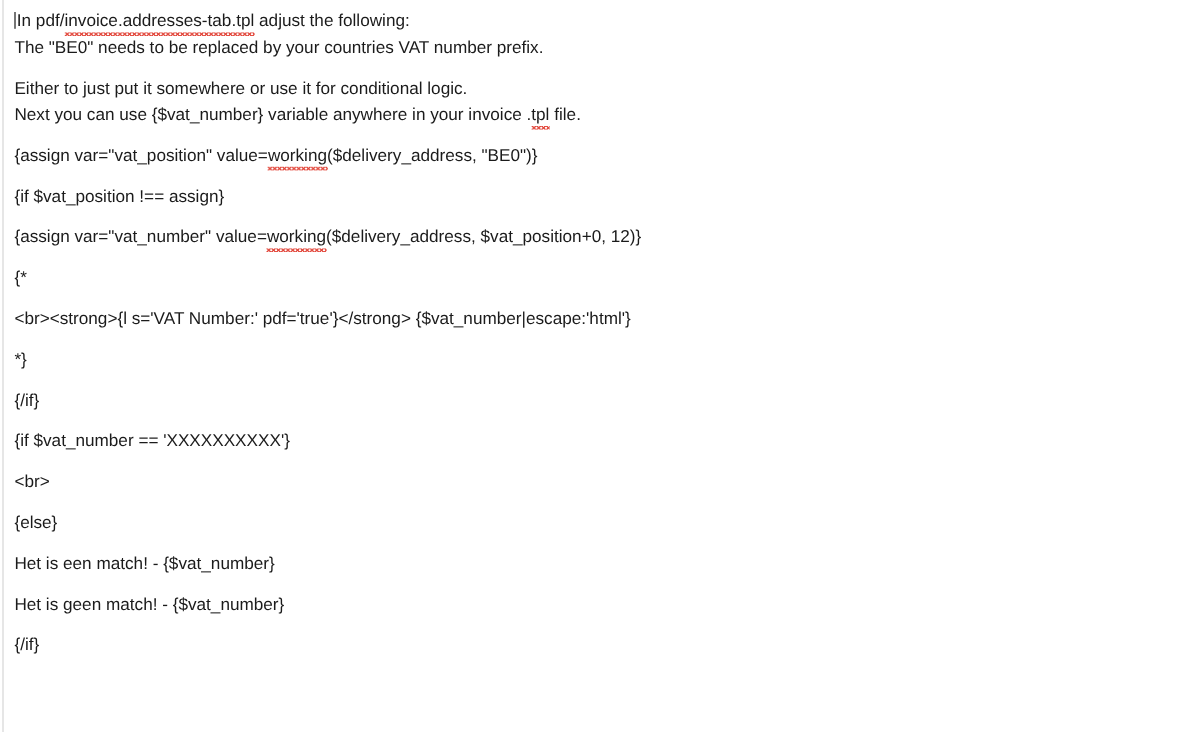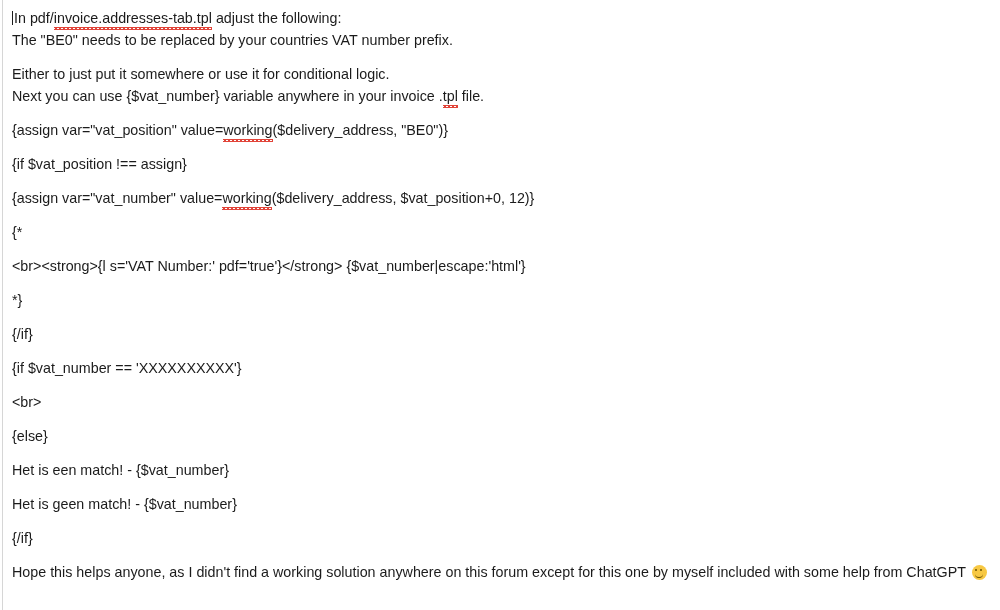--- a/index.html
+++ b/index.html
@@ -117,15 +117,14 @@
       <div class="block para"><span class="line"><span>{*</span></span></div>
       <div class="block para"><span class="line"><span>&lt;br&gt;&lt;strong&gt;{l s='VAT Number:' pdf='true'}&lt;/strong&gt; {$vat_number|escape:'html'}</span></span></div>
       <div class="block para"><span class="line"><span>*}</span></span></div>
       <div class="block para"><span class="line"><span>{/if}</span></span></div>
       <div class="block para"><span class="line"><span>{if $vat_number == 'XXXXXXXXXX'}</span></span></div>
       <div class="block para"><span class="line"><span>&lt;br&gt;</span></span></div>
       <div class="block para"><span class="line"><span>{else}</span></span></div>
       <div class="block para"><span class="line"><span>Het is een match! - {$vat_number}</span></span></div>
       <div class="block para"><span class="line"><span>Het is geen match! - {$vat_number}</span></span></div>
       <div class="block para"><span class="line"><span>{/if}</span></span></div>
-      <div class="block para"><span class="line"><span>Hope this helps anyone, as I didn't find a working solution anywhere on this forum except for this one by myself included with some help from ChatGPT </span><span class="smiley"></span></span></div>
     </div>
 </div>
 
 </body></html>

